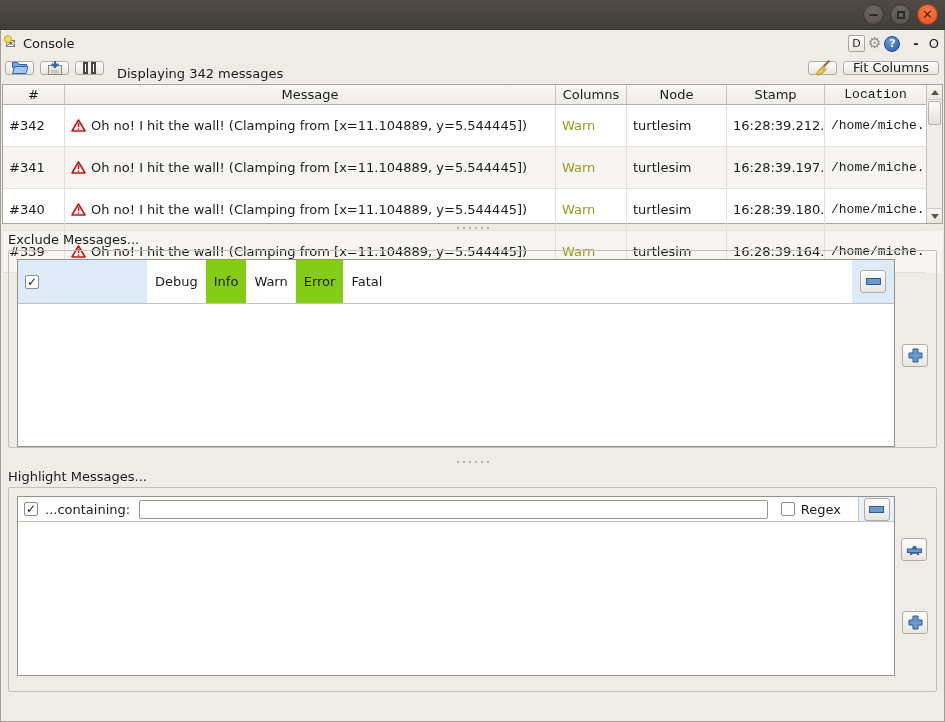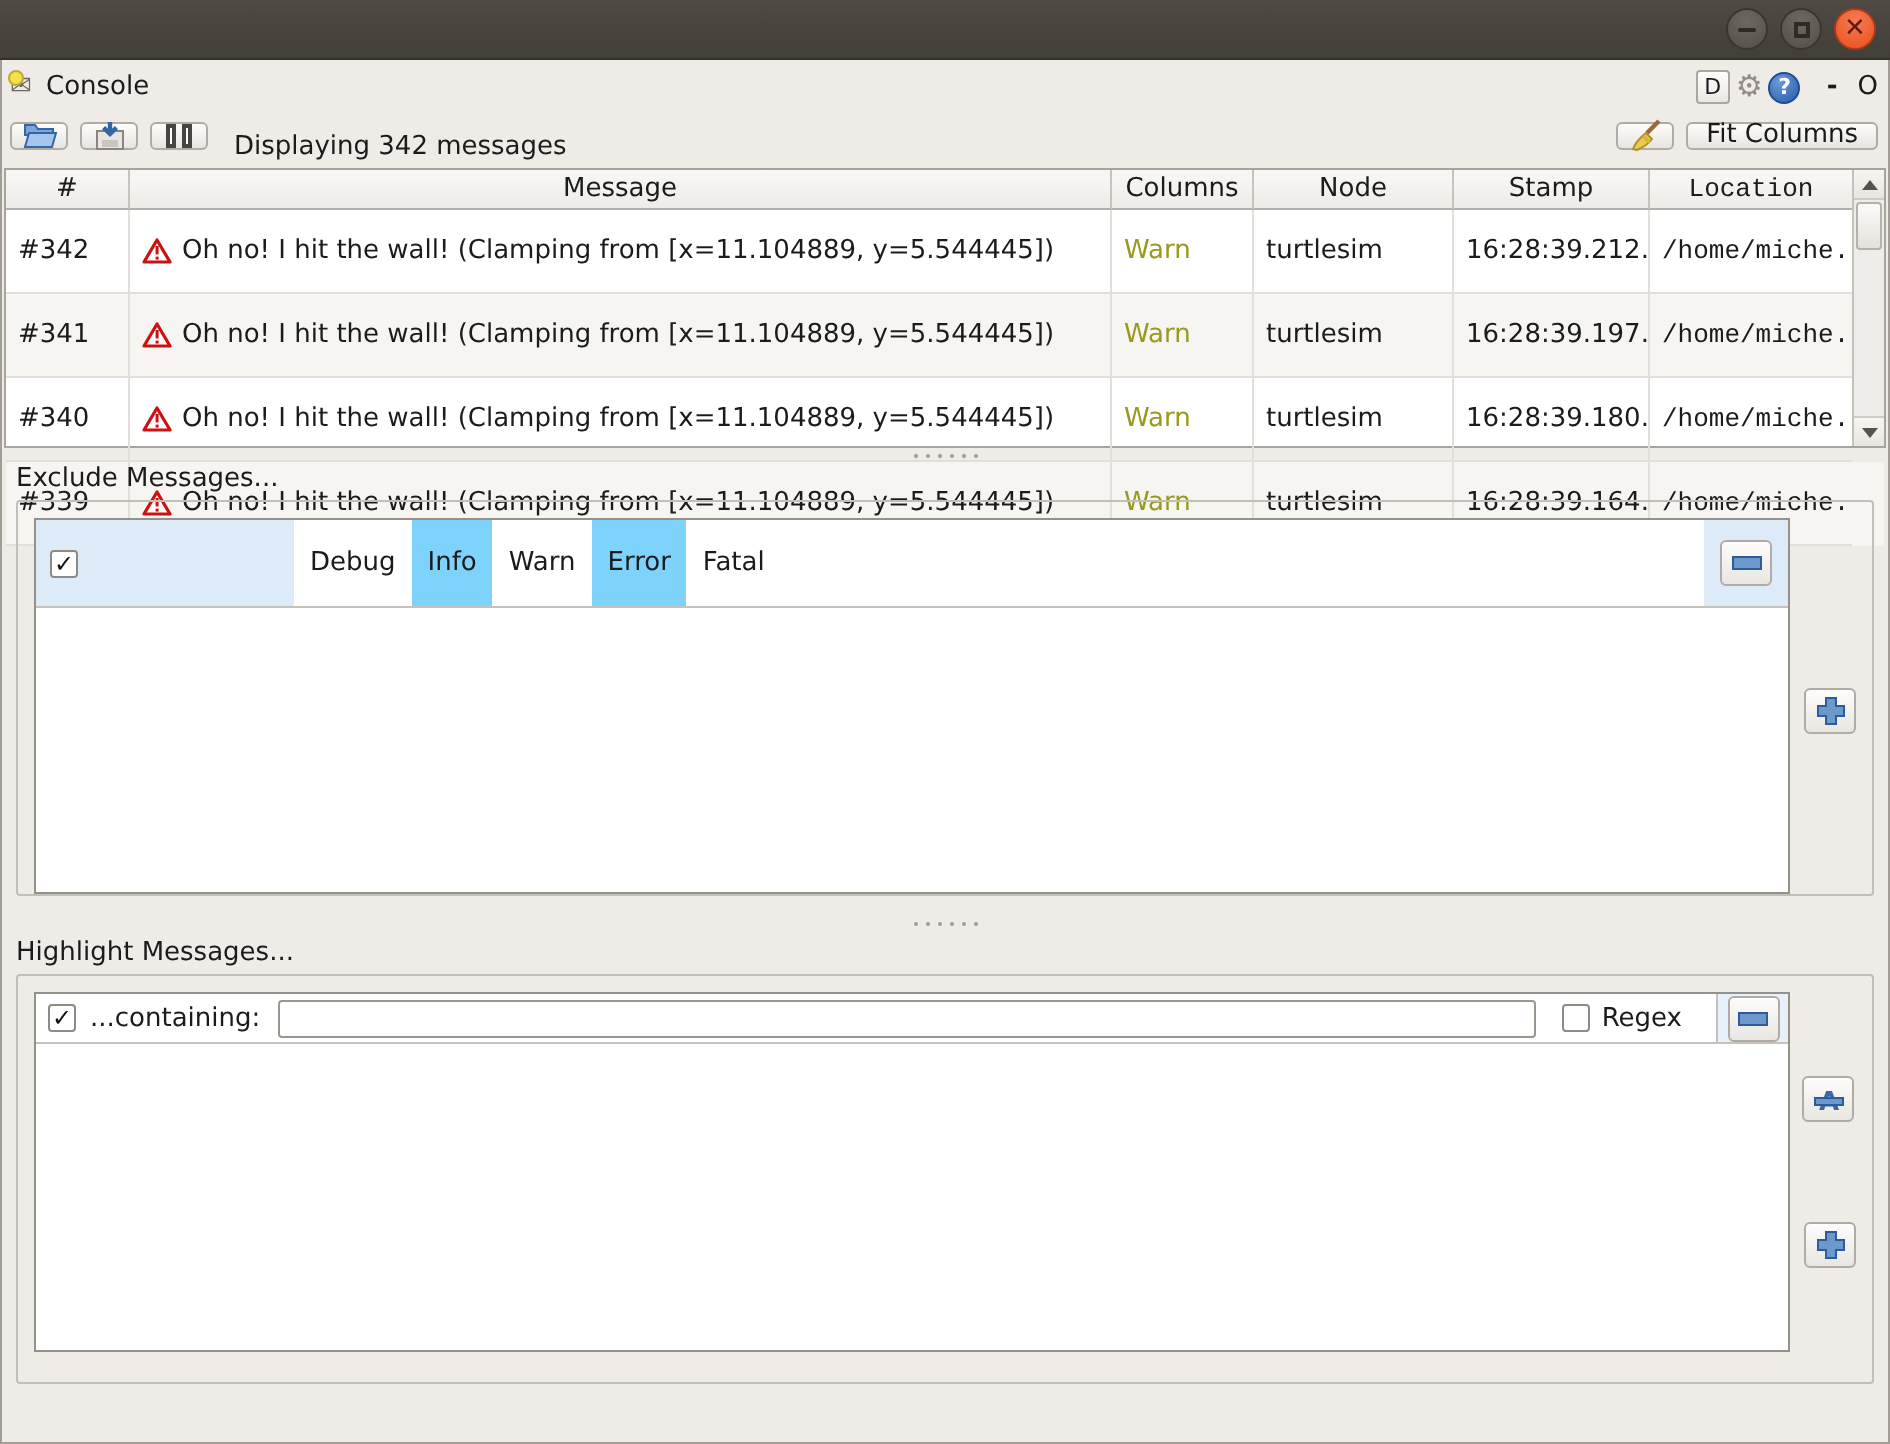--- a/index.html
+++ b/index.html
@@ -112,21 +112,21 @@
   .inner-list { position:absolute; left:8px; top:8px; width:878px;
     background:#fff; border:1px solid #94908a; }
   .box-exclude .inner-list { height:188px; }
   .box-highlight .inner-list { height:180px; }
 
   .ex-row { display:flex; align-items:stretch; height:44px;
     border-bottom:1px solid #c5c1bb; cursor:pointer; }
   .cell-check { width:129px; background:#dcebf7; display:flex; align-items:center;
     gap:8px; padding-left:7px; }
   .sev-item { display:flex; align-items:center; padding:0 8px; cursor:pointer; }
-  .sev-item.alt { background:#7dd3fc; }
+  .sev-item.alt { background:#84cc16; }
   .row-fill { flex:1; }
   .cell-minus { width:42px; background:#dcebf7;
     display:flex; align-items:center; justify-content:center; }
 
   .hl-row { display:flex; align-items:center; height:25px;
     border-bottom:1px solid #c5c1bb; padding-left:6px; gap:7px; cursor:pointer; }
   .hl-input { flex:1; height:19px; margin:0 2px;
     border:1px solid #9b978f; border-radius:2px;
     font-family:"DejaVu Sans", sans-serif; font-size:12px; padding:0 4px; }
   .regex-wrap { display:flex; align-items:center; gap:6px; padding:0 10px 0 4px; }

